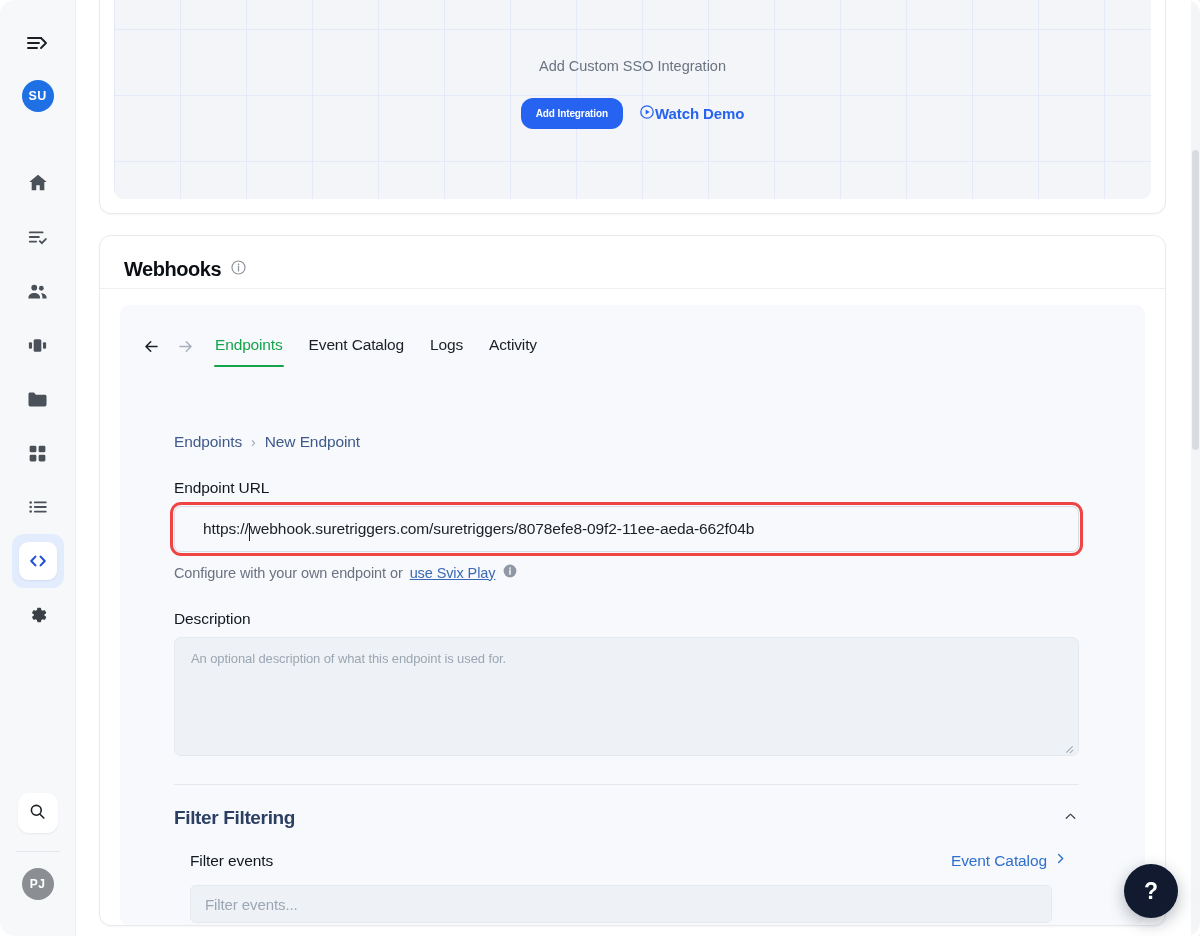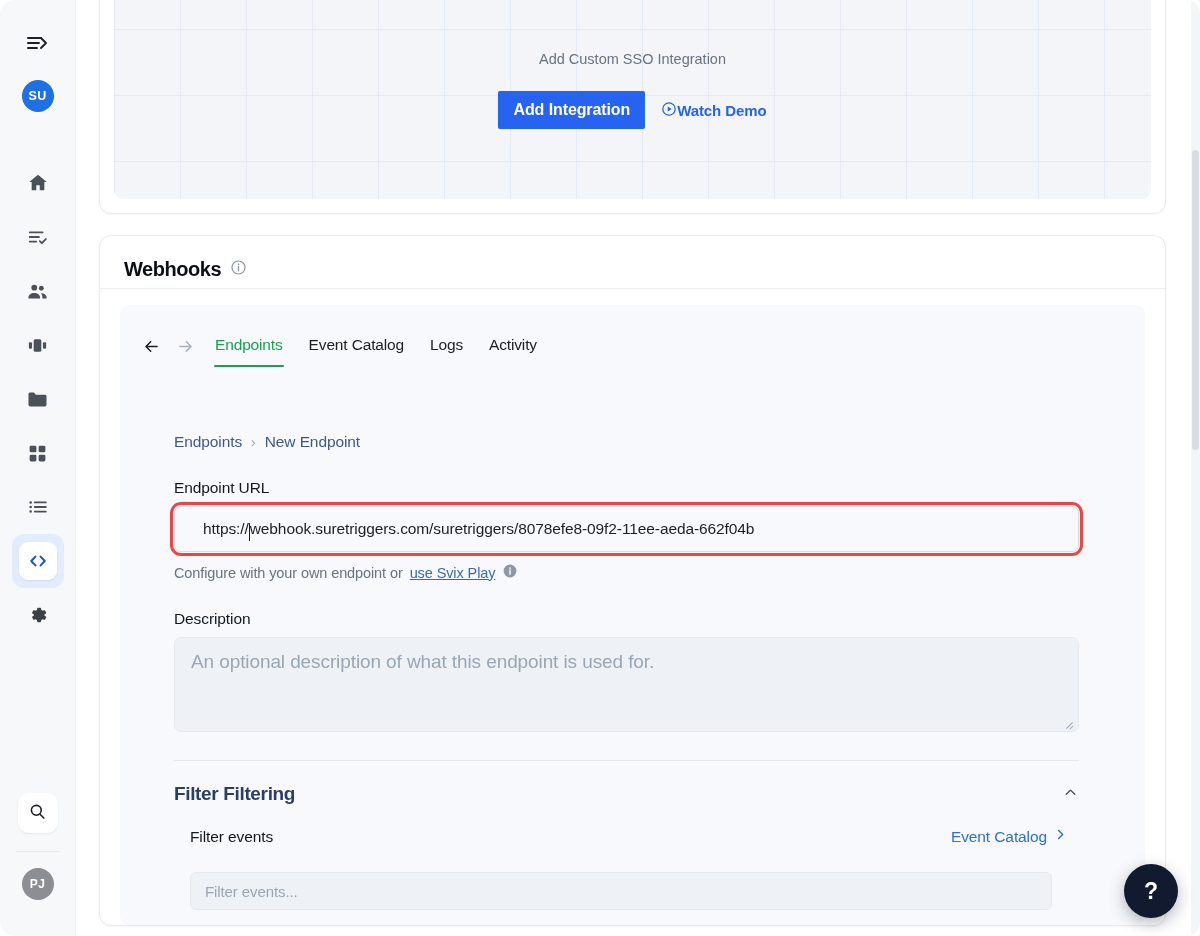--- a/index.html
+++ b/index.html
@@ -176,23 +176,23 @@
   .sso-actions {
     margin-top: 24px;
     display: flex;
     align-items: center;
     gap: 16px;
   }
   .btn-primary {
     background: #2563f0;
     color: #ffffff;
     border: none;
-    border-radius: 2px;
+    border-radius: 12px;
     font-family: inherit;
-    font-size: 16px;
+    font-size: 10px;
     font-weight: bold;
     padding: 10px 15px;
     cursor: pointer;
     letter-spacing: -.1px;
   }
   .watch-demo {
     display: flex;
     align-items: center;
     gap: 0;
     color: #2563f0;
@@ -328,26 +328,26 @@
     letter-spacing: -.1px;
   }
   .hint a {
     color: #3b6ab3;
     text-decoration: underline;
     cursor: pointer;
   }
 
   .textarea {
     width: 905px;
-    height: 95px;
+    height: 119px;
     background: #eef2f6;
     border: 1px solid #e4e9ef;
     border-radius: 7px;
     padding: 13px 16px;
-    font-size: 19px;
+    font-size: 13px;
     color: #9ba6b4;
     position: relative;
     letter-spacing: -.1px;
   }
   .resize-grip {
     position: absolute;
     right: 4px; bottom: 3px;
     width: 10px; height: 10px;
     cursor: nwse-resize;
   }
@@ -403,21 +403,21 @@
     gap: 6px;
     color: #2f6fcf;
     font-size: 15.5px;
     cursor: pointer;
     letter-spacing: -.1px;
   }
 
   .filter-input {
     width: 862px;
     margin-left: 16px;
-    margin-top: 26px;
+    margin-top: 15px;
     height: 38px;
     background: #eef2f6;
     border: 1px solid #e4e9ef;
     border-radius: 6px;
     display: flex;
     align-items: center;
     padding: 0 14px;
     font-size: 15px;
     color: #9ba6b4;
     letter-spacing: -.1px;

